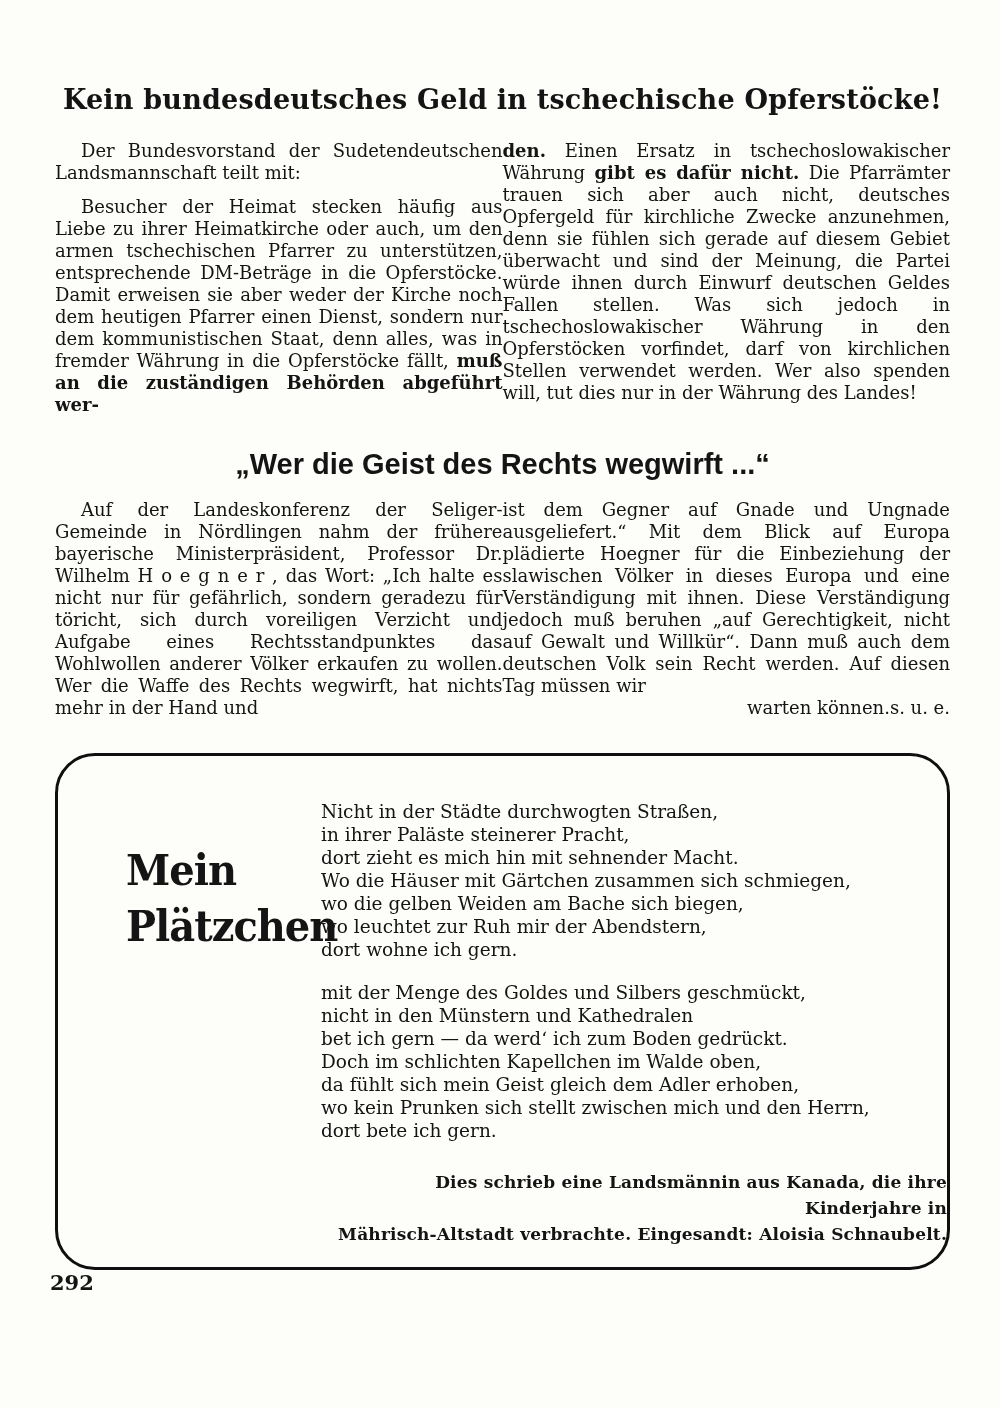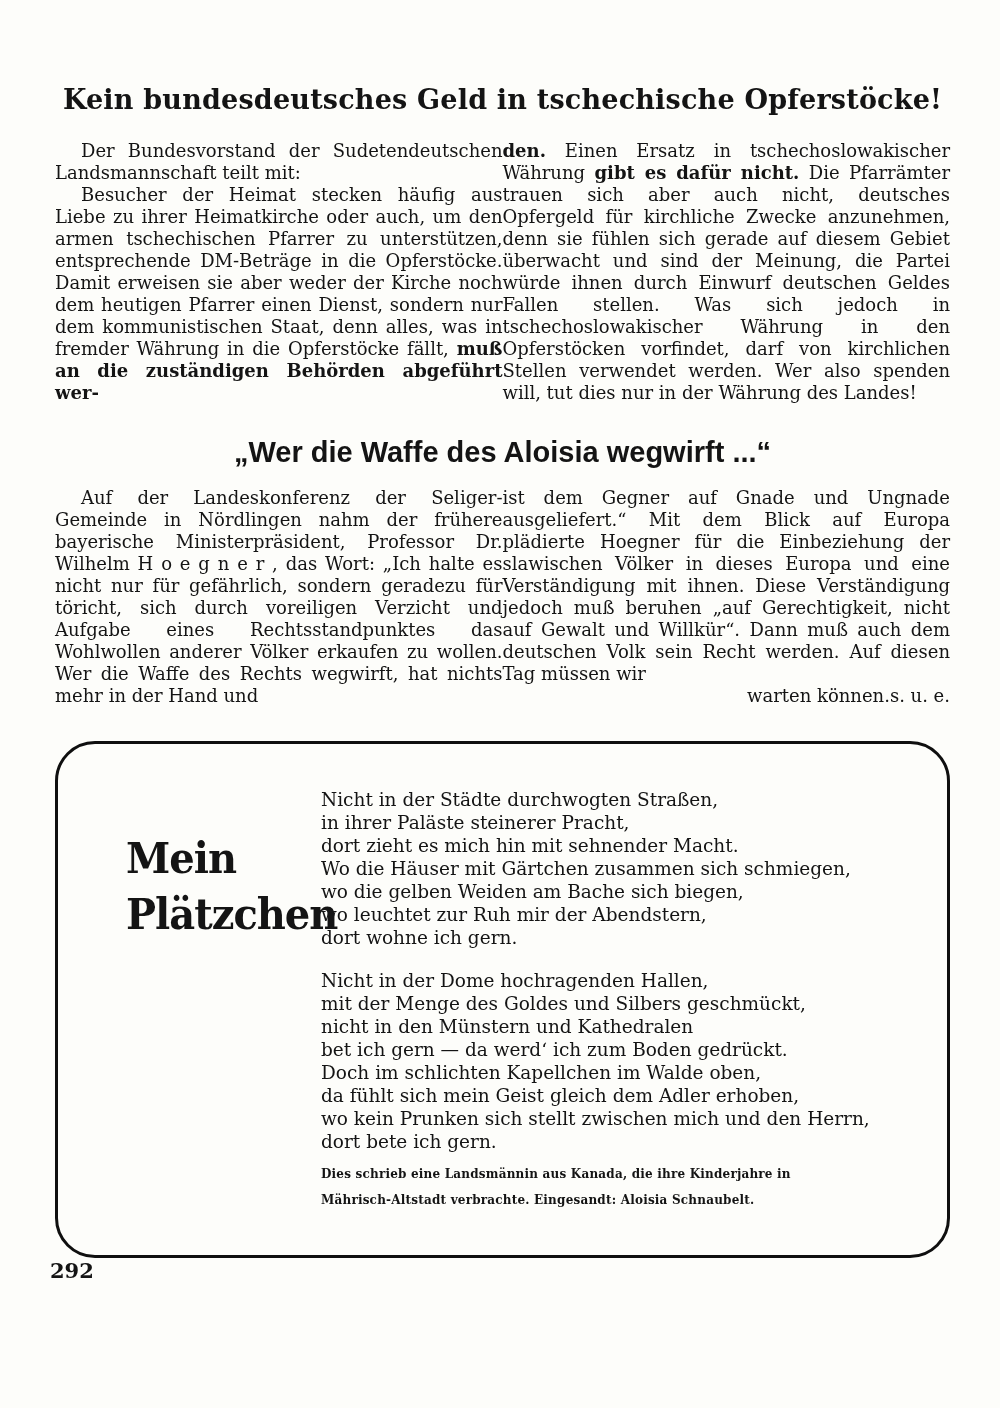--- a/index.html
+++ b/index.html
@@ -39,21 +39,21 @@
     display: flex;
   }
   .col {
     flex: 1 1 0;
     font-size: 18px;
     line-height: 22px;
     text-align: justify;
   }
   .col p { margin: 0; }
   .col p.indent { text-indent: 26px; }
-  .col p + p { }
+  .col p + p { margin-top: 12px; }
   .col .b { font-weight: bold; }
   .last-line {
     display: flex;
     justify-content: flex-end;
     margin-top: 0;
   }
   .poem-box {
     position: relative;
     margin-top: 34px;
     width: 895px;
@@ -76,25 +76,26 @@
   .poem-content {
     margin-left: 263px;
     padding-top: 44px;
   }
   .stanza {
     font-size: 18.5px;
     line-height: 23px;
   }
   .stanza + .stanza { margin-top: 20px; }
   .attribution {
-    margin-top: 8px;
-    font-size: 12px;
+    margin-top: 27px;
+    font-size: 17px;
     font-weight: bold;
     line-height: 26px;
     letter-spacing: 0.2px;
+    text-align: right;
   }
   .page-number {
     margin-top: 0;
     margin-left: -5px;
     font-size: 21px;
     font-weight: bold;
   }
 </style>
 </head>
 <body>
@@ -106,21 +107,21 @@
   <section class="columns">
     <div class="col">
       <p class="indent"><span>Der Bundesvorstand der Sudetendeutschen Landsmannschaft teilt mit:</span></p>
       <p class="indent"><span>Besucher der Heimat stecken häufig aus Liebe zu ihrer Heimatkirche oder auch, um den armen tschechischen Pfarrer zu unterstützen, entsprechende DM-Beträge in die Opferstöcke. Damit erweisen sie aber weder der Kirche noch dem heutigen Pfarrer einen Dienst, sondern nur dem kommunistischen Staat, denn alles, was in fremder Währung in die Opferstöcke fällt, </span><span class="b">muß an die zuständigen Behörden abgeführt wer-</span></p>
     </div>
     <div class="col">
       <p><span class="b">den.</span><span> Einen Ersatz in tschechoslowakischer Währung </span><span class="b">gibt es dafür nicht.</span><span> Die Pfarrämter trauen sich aber auch nicht, deutsches Opfergeld für kirchliche Zwecke anzunehmen, denn sie fühlen sich gerade auf diesem Gebiet überwacht und sind der Meinung, die Partei würde ihnen durch Einwurf deutschen Geldes Fallen stellen. Was sich jedoch in tschechoslowakischer Währung in den Opferstöcken vorfindet, darf von kirchlichen Stellen verwendet werden. Wer also spenden will, tut dies nur in der Währung des Landes!</span></p>
     </div>
   </section>
 
-  <h2 class="headline-sans">„Wer die Waffe des Aloisia wegwirft ...“</h2>
+  <h2 class="headline-sans">„Wer die Geist des Rechts wegwirft ...“</h2>
 
   <section class="columns">
     <div class="col">
       <p class="indent"><span>Auf der Landeskonferenz der Seliger-Gemeinde in Nördlingen nahm der frühere bayerische Ministerpräsident, Professor Dr. Wilhelm H o e g n e r , das Wort: „Ich halte es nicht nur für gefährlich, sondern geradezu für töricht, sich durch voreiligen Verzicht und Aufgabe eines Rechtsstandpunktes das Wohlwollen anderer Völker erkaufen zu wollen. Wer die Waffe des Rechts wegwirft, hat nichts mehr in der Hand und</span></p>
     </div>
     <div class="col">
       <p><span>ist dem Gegner auf Gnade und Ungnade ausgeliefert.“ Mit dem Blick auf Europa plädierte Hoegner für die Einbeziehung der slawischen Völker in dieses Europa und eine Verständigung mit ihnen. Diese Verständigung jedoch muß beruhen „auf Gerechtigkeit, nicht auf Gewalt und Willkür“. Dann muß auch dem deutschen Volk sein Recht werden. Auf diesen Tag müssen wir</span></p>
       <div class="last-line">
         <span>warten können.</span>
         <span>s. u. e.</span>
@@ -137,21 +138,20 @@
       <div class="stanza">
           <div>Nicht in der Städte durchwogten Straßen,</div>
           <div>in ihrer Paläste steinerer Pracht,</div>
           <div>dort zieht es mich hin mit sehnender Macht.</div>
           <div>Wo die Häuser mit Gärtchen zusammen sich schmiegen,</div>
           <div>wo die gelben Weiden am Bache sich biegen,</div>
           <div>wo leuchtet zur Ruh mir der Abendstern,</div>
           <div>dort wohne ich gern.</div>
         </div>
       <div class="stanza">
-          <div>Nicht in der Dome hochragenden Hallen,</div>
           <div>mit der Menge des Goldes und Silbers geschmückt,</div>
           <div>nicht in den Münstern und Kathedralen</div>
           <div>bet ich gern — da werd‘ ich zum Boden gedrückt.</div>
           <div>Doch im schlichten Kapellchen im Walde oben,</div>
           <div>da fühlt sich mein Geist gleich dem Adler erhoben,</div>
           <div>wo kein Prunken sich stellt zwischen mich und den Herrn,</div>
           <div>dort bete ich gern.</div>
         </div>
       <div class="attribution">
           <div>Dies schrieb eine Landsmännin aus Kanada, die ihre Kinderjahre in</div>

